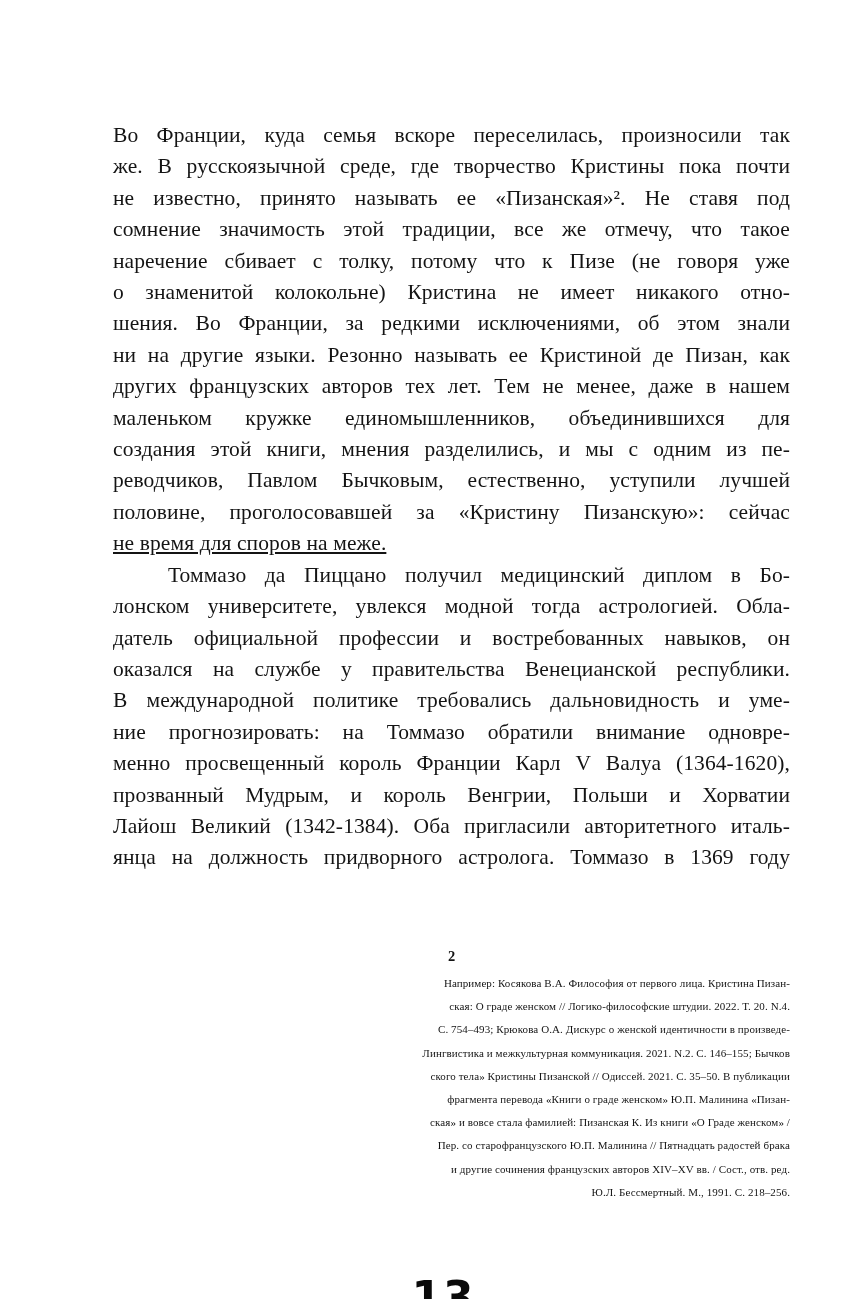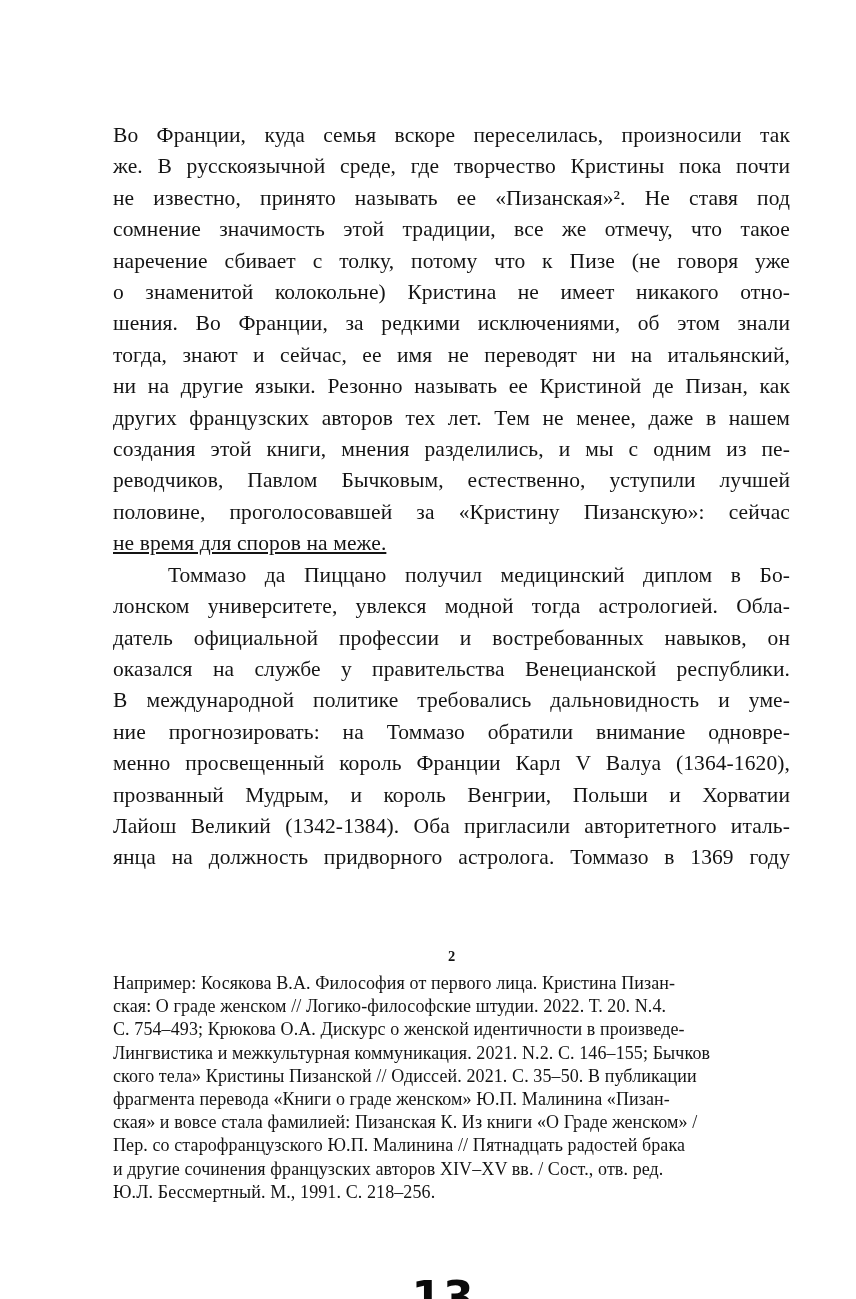--- a/index.html
+++ b/index.html
@@ -51,23 +51,23 @@
     text-align: center;
   }
   .footnote-number {
     font-size: 14.5px;
     line-height: 20px;
     font-weight: bold;
     text-align: center;
     margin-bottom: 6px;
   }
   .fn-line {
-    font-size: 18px;
+    font-size: 11px;
     line-height: 23.2px;
-    text-align: left;
+    text-align: right;
     letter-spacing: 0.1px;
   }
   .page-number {
     position: absolute;
     left: 113px;
     top: 1224px;
     width: 660px;
     text-align: center;
     font-family: "DejaVu Sans", sans-serif;
     font-size: 44px;
@@ -83,23 +83,23 @@
 
   <div class="body-text">
     <div class="paragraph ends">
         <div class="line">Во Франции, куда семья вскоре переселилась, произносили так</div>
         <div class="line">же. В русскоязычной среде, где творчество Кристины пока почти</div>
         <div class="line">не известно, принято называть ее «Пизанская»². Не ставя под</div>
         <div class="line">сомнение значимость этой традиции, все же отмечу, что такое</div>
         <div class="line">наречение сбивает с толку, потому что к Пизе (не говоря уже</div>
         <div class="line">о знаменитой колокольне) Кристина не имеет никакого отно-</div>
         <div class="line">шения. Во Франции, за редкими исключениями, об этом знали</div>
-        <div class="line">тогда, знают и сейчас, ее имя не переводят ни на итальянский,</div>
         <div class="line">ни на другие языки. Резонно называть ее Кристиной де Пизан, как</div>
         <div class="line">других французских авторов тех лет. Тем не менее, даже в нашем</div>
+        <div class="line">маленьком кружке единомышленников, объединившихся для</div>
         <div class="line">создания этой книги, мнения разделились, и мы с одним из пе-</div>
         <div class="line">реводчиков, Павлом Бычковым, естественно, уступили лучшей</div>
         <div class="line">половине, проголосовавшей за «Кристину Пизанскую»: сейчас</div>
         <div class="line">не время для споров на меже.</div>
       </div>
     <div class="paragraph continues indent-first">
         <div class="line">Томмазо да Пиццано получил медицинский диплом в Бо-</div>
         <div class="line">лонском университете, увлекся модной тогда астрологией. Обла-</div>
         <div class="line">датель официальной профессии и востребованных навыков, он</div>
         <div class="line">оказался на службе у правительства Венецианской республики.</div>

